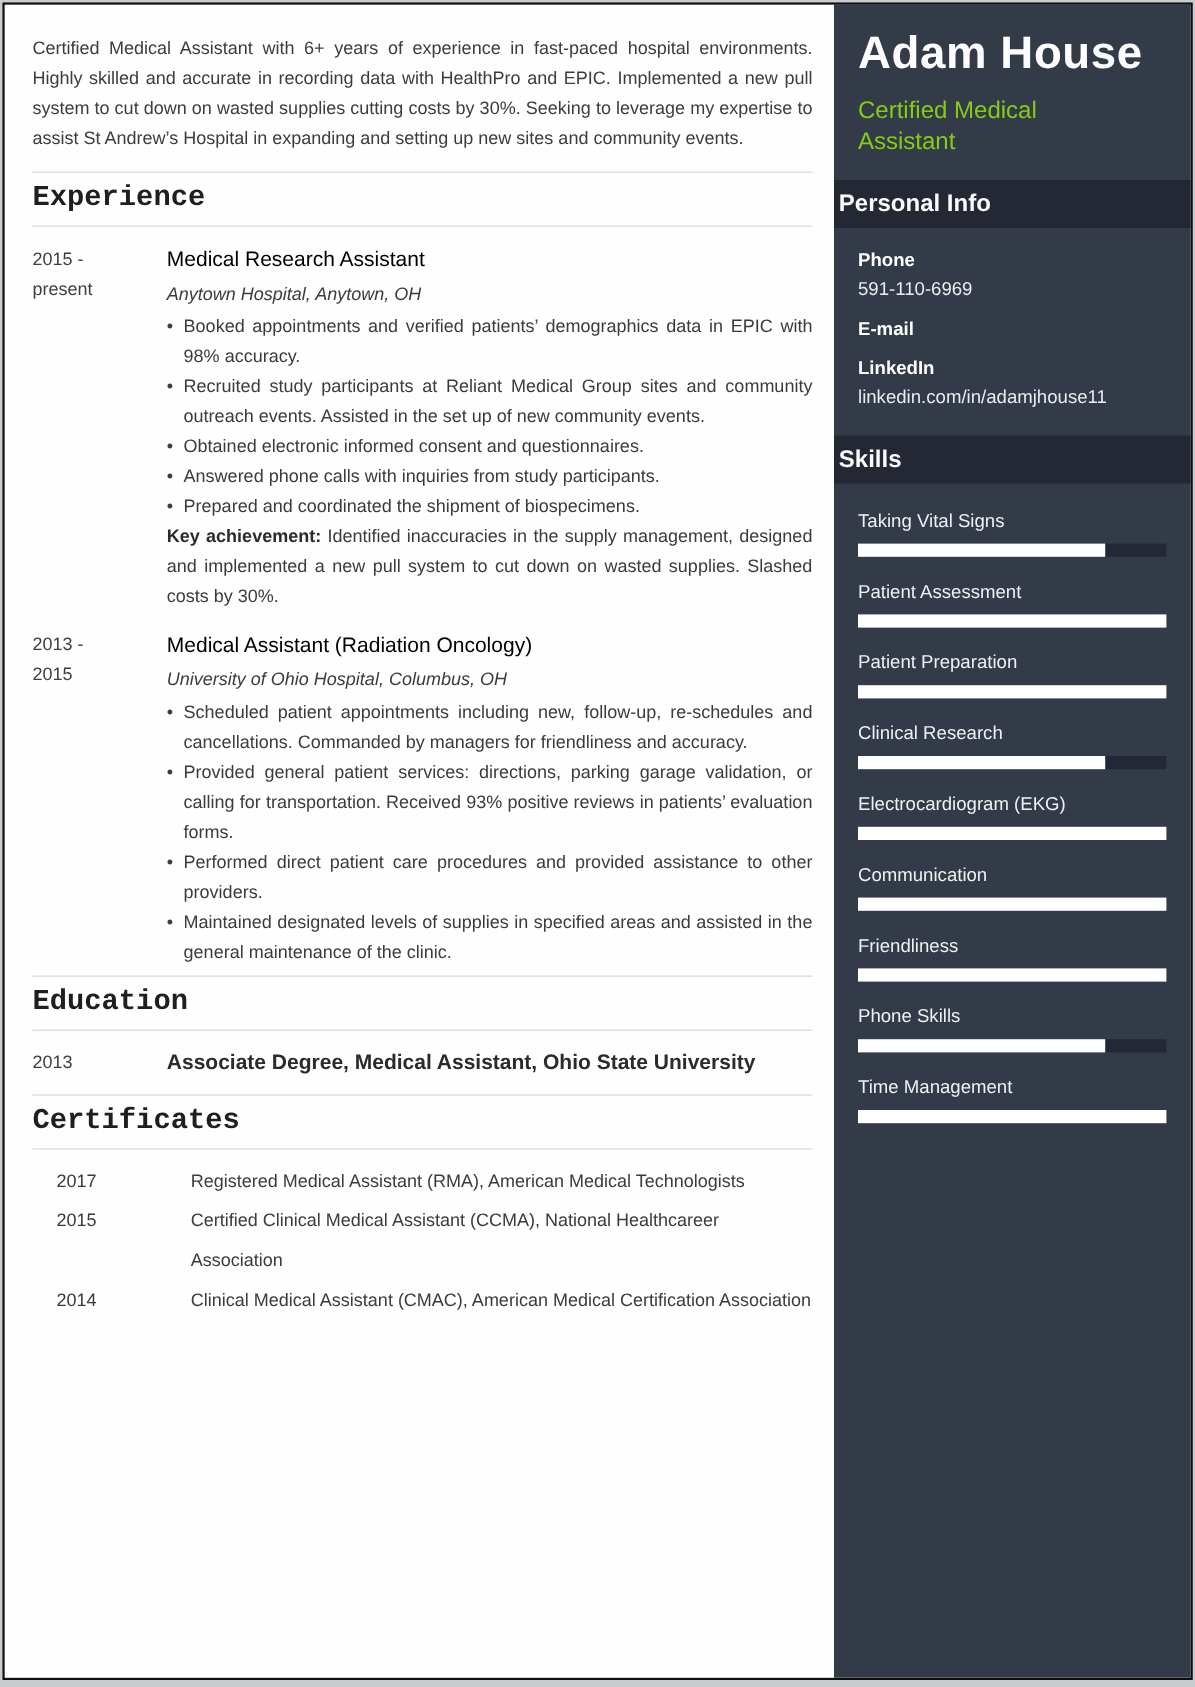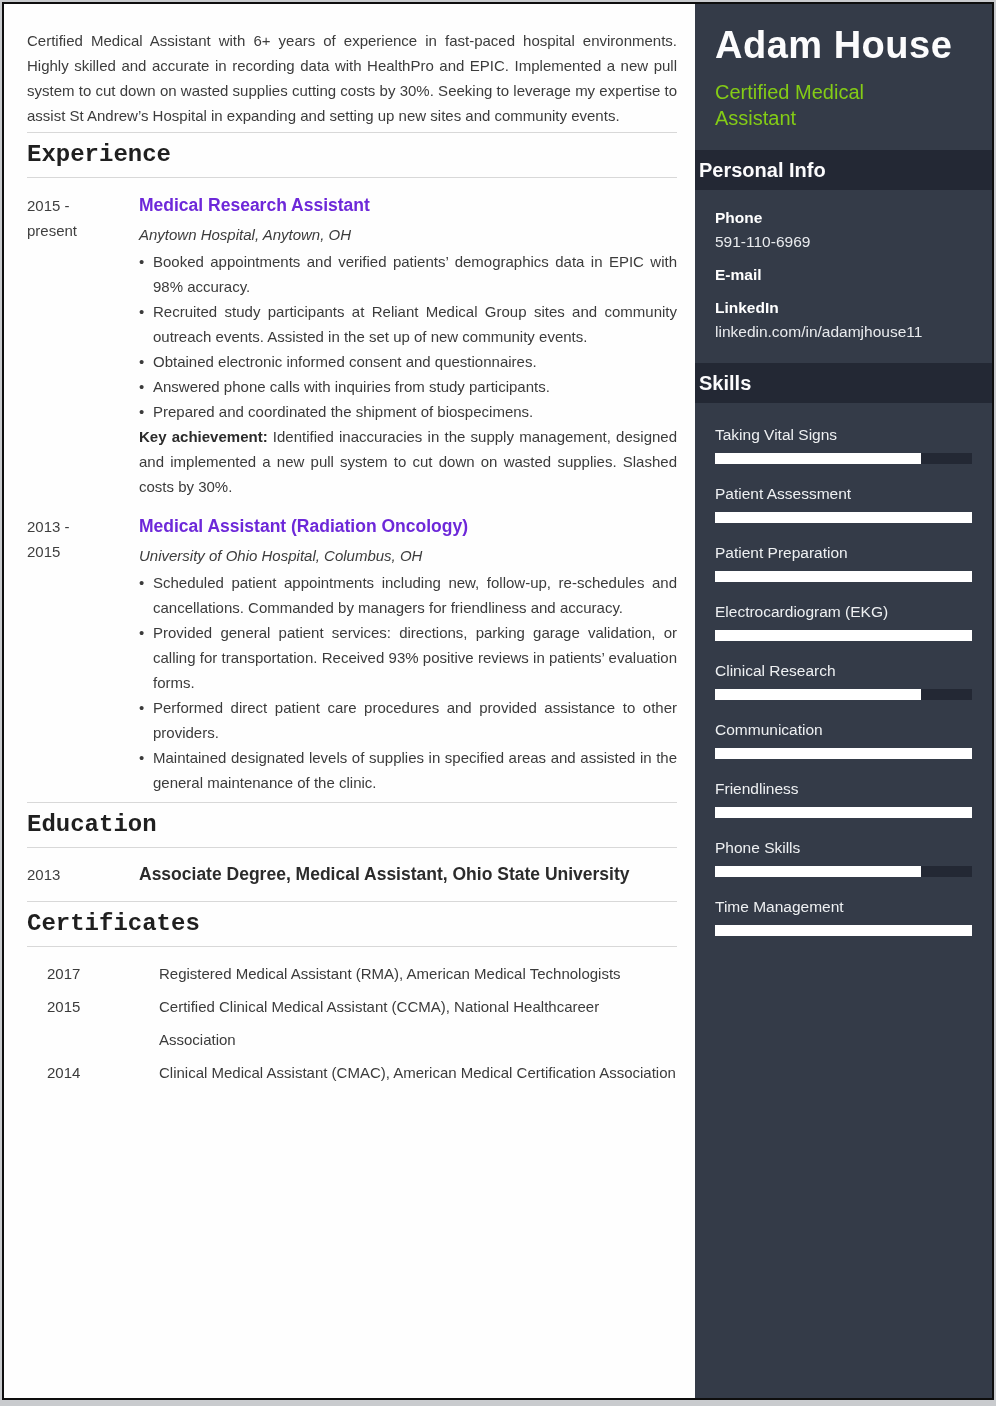--- a/index.html
+++ b/index.html
@@ -22,41 +22,41 @@
     flex:1 1 auto;
     background:#fefefe;
     padding:24px 18px 0 23px;
     color:#3b3b3b;
     font-size:15px;
   }
   .summary {
     text-align:justify;
     line-height:25px;
     color:#3c3c3c;
-    margin-bottom:4px;
+    margin-bottom:15px;
   }
   hr.rule { border:none; border-top:1px solid #d8d8d8; height:0; }
   .section-title {
     font-size:24px;
     font-weight:bold;
     color:#1f1f1f;
     padding:12px 0 12px 0;
     line-height:20px;
     font-family:Liberation Mono, monospace;
   }
   .entry {
     display:grid;
     grid-template-columns:112px 1fr;
     margin-top:15px;
   }
   .dates { line-height:25px; color:#3f3f3f; }
   .job-title {
     font-size:17.5px;
-    font-weight:bold;
-    color:#6d28d9;
+    font-weight:normal;
+    color:#000000;
     line-height:25px;
   }
   .company {
     font-style:italic;
     color:#3c3c3c;
     line-height:25px;
     margin-top:4px;
   }
   .bullets { margin-top:2px; }
   .bullet { display:flex; }
@@ -265,29 +265,29 @@
             <div class="skill-fill" style="width: 100%;"></div>
           </div>
       </div>
       <div class="skill">
         <div class="skill-name">Patient Preparation</div>
         <div class="skill-bar">
             <div class="skill-fill" style="width: 100%;"></div>
           </div>
       </div>
       <div class="skill">
+        <div class="skill-name">Clinical Research</div>
+        <div class="skill-bar">
+            <div class="skill-fill" style="width: 80%;"></div>
+          </div>
+      </div>
+      <div class="skill">
         <div class="skill-name">Electrocardiogram (EKG)</div>
         <div class="skill-bar">
             <div class="skill-fill" style="width: 100%;"></div>
-          </div>
-      </div>
-      <div class="skill">
-        <div class="skill-name">Clinical Research</div>
-        <div class="skill-bar">
-            <div class="skill-fill" style="width: 80%;"></div>
           </div>
       </div>
       <div class="skill">
         <div class="skill-name">Communication</div>
         <div class="skill-bar">
             <div class="skill-fill" style="width: 100%;"></div>
           </div>
       </div>
       <div class="skill">
         <div class="skill-name">Friendliness</div>

